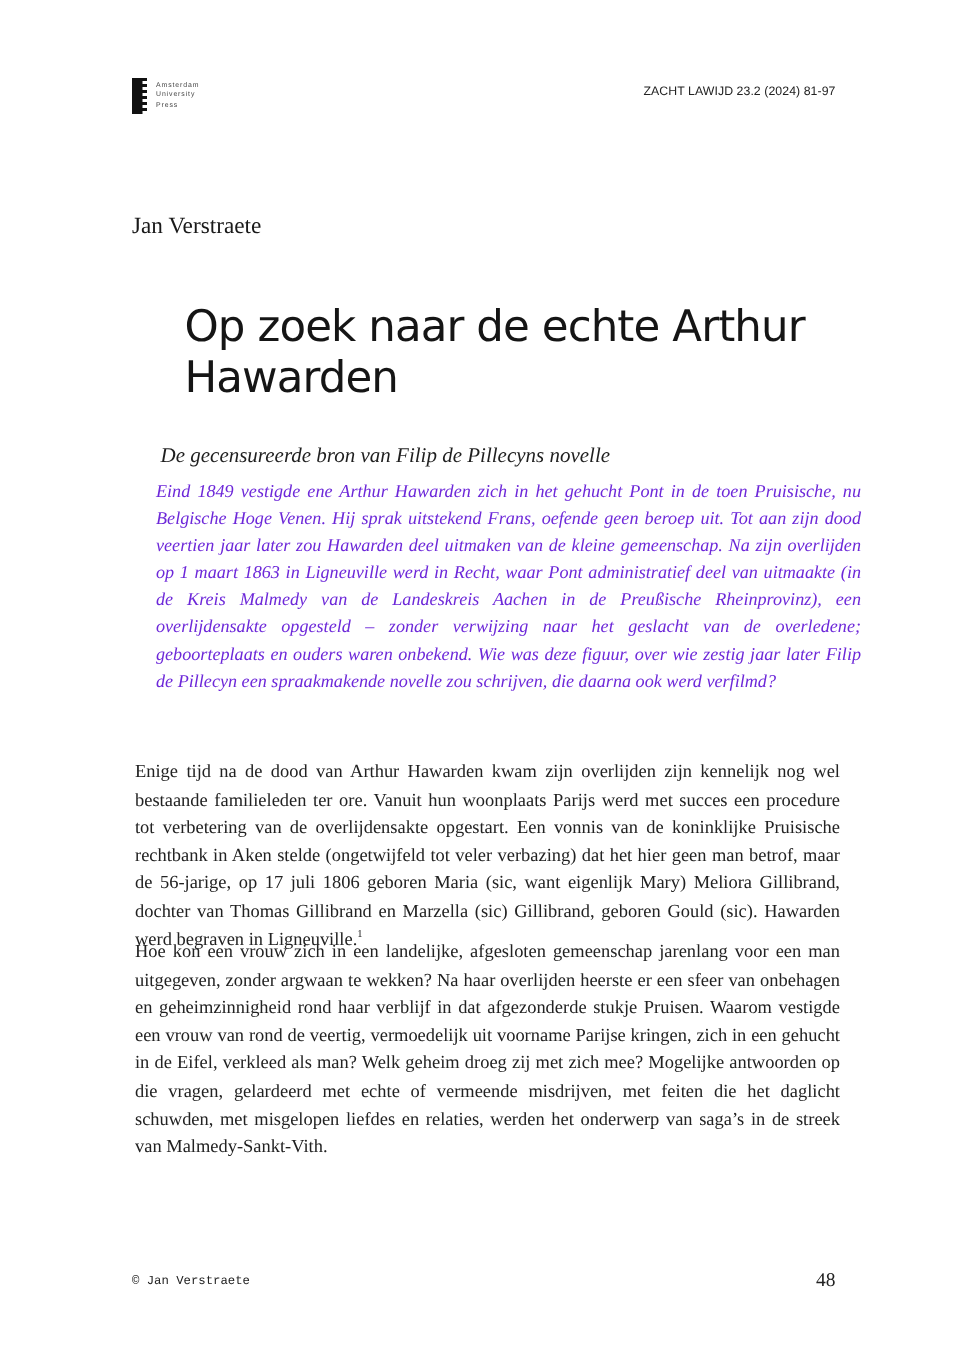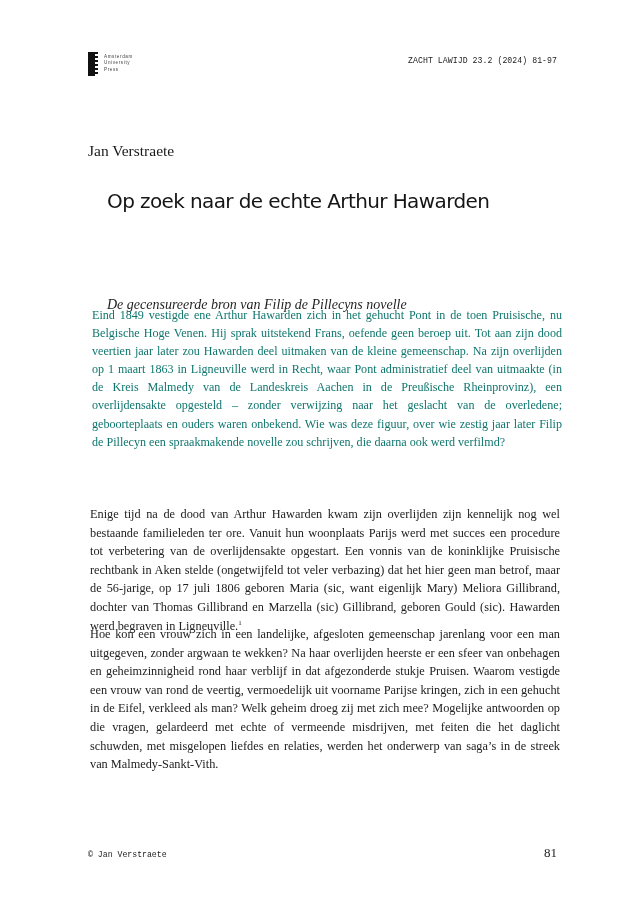--- a/index.html
+++ b/index.html
@@ -44,64 +44,65 @@
       font-size: 4.6px;
       line-height: 6.4px;
       letter-spacing: 0.6px;
       color: #444;
       padding-top: 2px;
     }
     .journal {
       position: absolute;
       right: 85px;
       top: 56px;
-      font-family: Liberation Mono, monospace;
+      font-family: Liberation Sans, sans-serif;
       font-size: 8.2px;
       color: #222;
       letter-spacing: 0.05px;
     }
     .author {
       position: absolute;
       left: 88px;
       top: 142px;
       font-size: 15.5px;
       color: #1a1a1a;
     }
     .title {
       position: absolute;
       left: 107px;
       top: 184px;
       width: 440px;
       font-family: "DejaVu Sans", sans-serif;
-      font-size: 20px;
+      font-size: 29px;
       line-height: 34px;
       font-weight: normal;
       color: #151515;
       letter-spacing: -0.6px;
-      margin: 0;
+      margin: 16px;
     }
     .subtitle {
       position: absolute;
       left: 107px;
       top: 257px;
       font-style: italic;
       font-size: 14px;
       color: #1f1f1f;
       margin-top: 40px;
     }
     .abstract {
       position: absolute;
       left: 88px;
       top: 302px;
       width: 470px;
+      font-style: italic;
       font-size: 12.1px;
       line-height: 18.1px;
       text-align: justify;
-      margin: 4px;
-      color: #0f766e;
+      margin: 16px;
+      color: #6d28d9;
     }
     .body-p {
       position: absolute;
       left: 88px;
       width: 470px;
       font-size: 12.3px;
       line-height: 18.6px;
       text-align: justify;
       margin: 2px;
       color: #222;
@@ -150,13 +151,13 @@
 <div class="subtitle">De gecensureerde bron van Filip de Pillecyns novelle</div>
 
 <p class="abstract">Eind 1849 vestigde ene Arthur Hawarden zich in het gehucht Pont in de toen Pruisische, nu Belgische Hoge Venen. Hij sprak uitstekend Frans, oefende geen beroep uit. Tot aan zijn dood veertien jaar later zou Hawarden deel uitmaken van de kleine gemeenschap. Na zijn overlijden op 1 maart 1863 in Ligneuville werd in Recht, waar Pont administratief deel van uitmaakte (in de Kreis Malmedy van de Landeskreis Aachen in de Preußische Rheinprovinz), een overlijdensakte opgesteld – zonder verwijzing naar het geslacht van de overledene; geboorteplaats en ouders waren onbekend. Wie was deze figuur, over wie zestig jaar later Filip de Pillecyn een spraakmakende novelle zou schrijven, die daarna ook werd verfilmd?</p>
 
 <p class="body-p p1"><span>Enige tijd na de dood van Arthur Hawarden kwam zijn overlijden zijn kennelijk nog wel bestaande familieleden ter ore. Vanuit hun woonplaats Parijs werd met succes een procedure tot verbetering van de overlijdensakte opgestart. Een vonnis van de koninklijke Pruisische rechtbank in Aken stelde (ongetwijfeld tot veler verbazing) dat het hier geen man betrof, maar de 56-jarige, op 17 juli 1806 geboren Maria (sic, want eigenlijk Mary) Meliora Gillibrand, dochter van Thomas Gillibrand en Marzella (sic) Gillibrand, geboren Gould (sic). Hawarden werd begraven in Ligneuville.</span><sup>1</sup></p>
 
 <p class="body-p p2"><span>Hoe kon een vrouw zich in een landelijke, afgesloten gemeenschap jarenlang voor een man uitgegeven, zonder argwaan te wekken? Na haar overlijden heerste er een sfeer van onbehagen en geheimzinnigheid rond haar verblijf in dat afgezonderde stukje Pruisen. Waarom vestigde een vrouw van rond de veertig, vermoedelijk uit voorname Parijse kringen, zich in een gehucht in de Eifel, verkleed als man? Welk geheim droeg zij met zich mee? Mogelijke antwoorden op die vragen, gelardeerd met echte of vermeende misdrijven, met feiten die het daglicht schuwden, met misgelopen liefdes en relaties, werden het onderwerp van saga’s in de streek van Malmedy-Sankt-Vith.</span></p>
 
 <div class="footer-left">© Jan Verstraete</div>
 
-<div class="page-number">81</div>
+<div class="page-number">48</div>
 
 </body></html>

